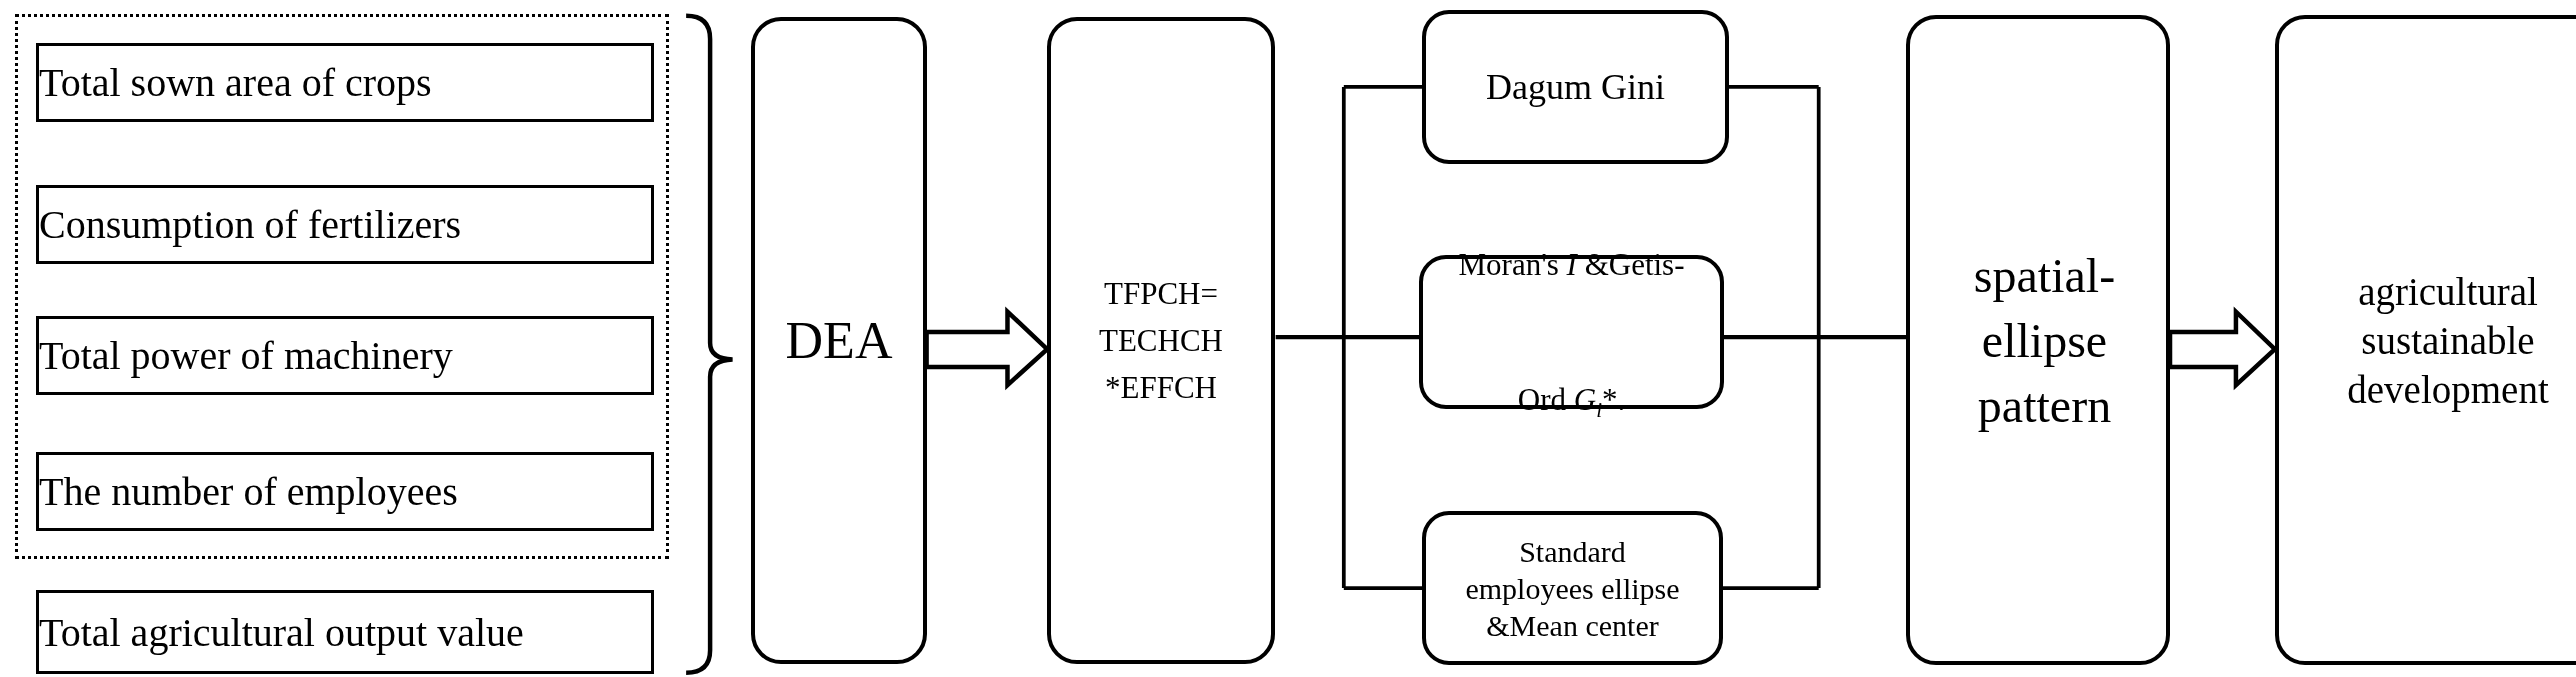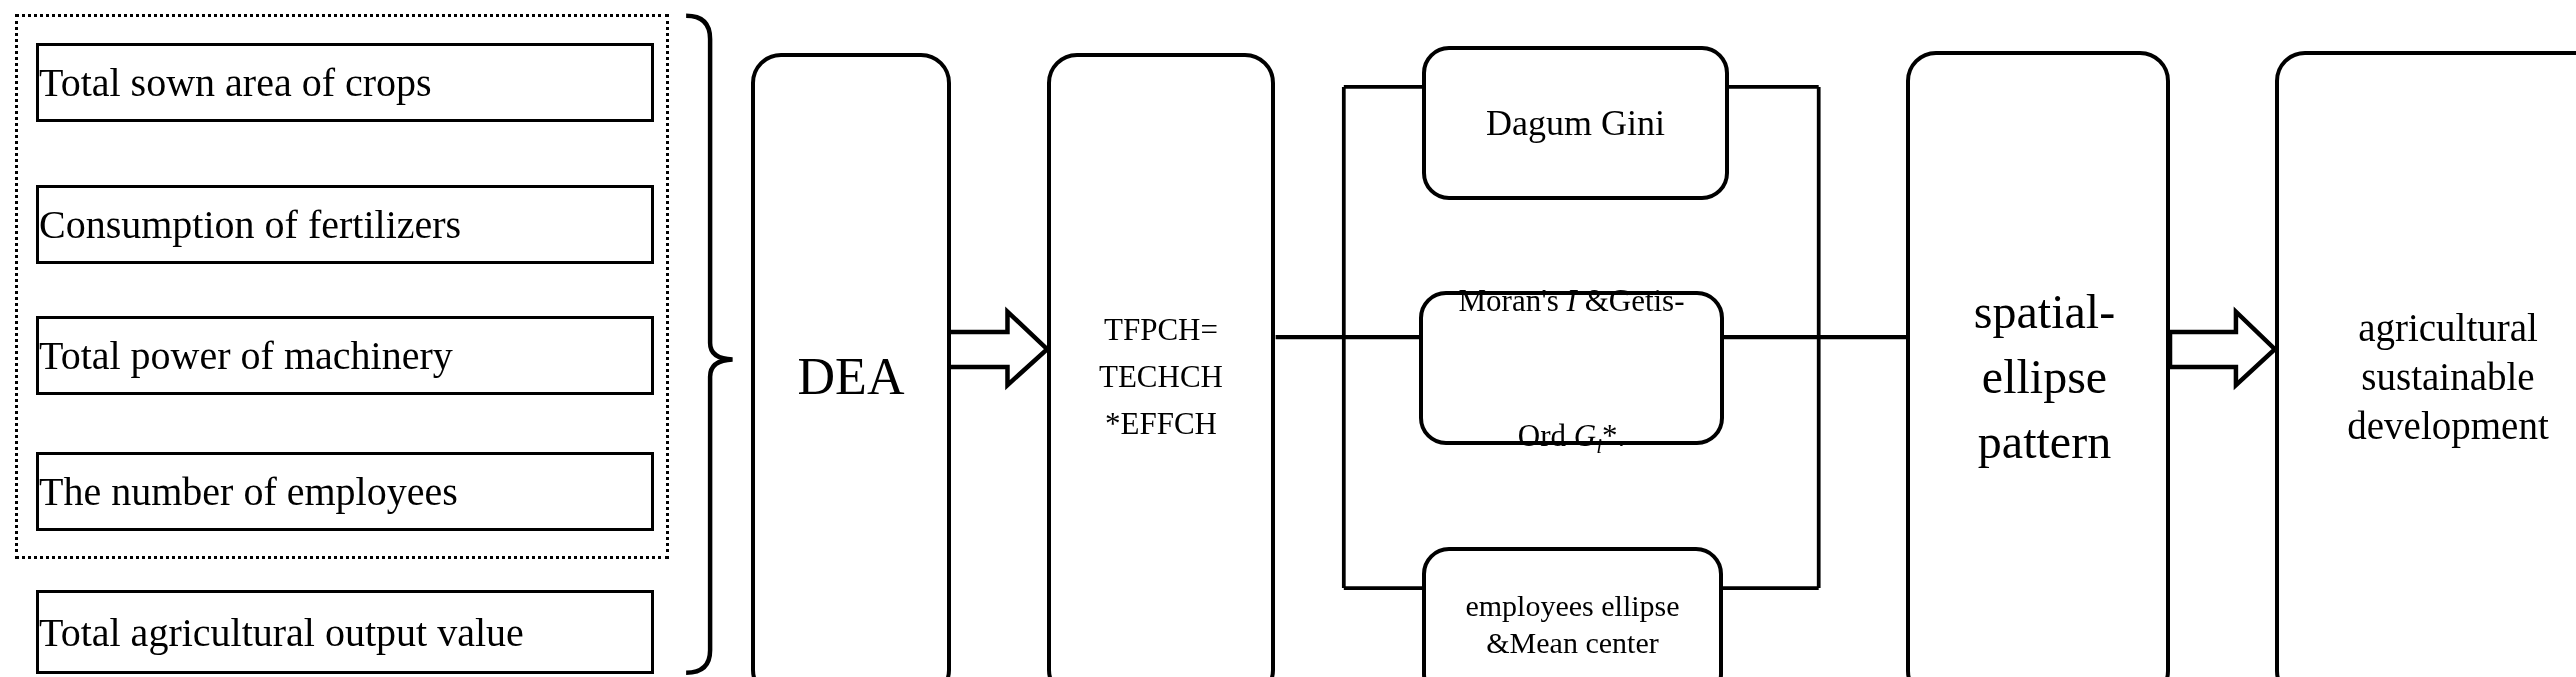--- a/index.html
+++ b/index.html
@@ -16,21 +16,20 @@
     position:absolute;
     box-sizing:border-box;
     background:#ffffff;
     border:4.5px solid #000;
     display:flex;
     flex-direction:column;
     align-items:center;
     justify-content:center;
     text-align:center;
     z-index:2;
-    margin-top:36px;
   }
   .rounded{border-radius:30px;}
   .rounded-sm{border-radius:27px;}
   .inputbox{
     position:absolute;
     box-sizing:border-box;
     left:36px;width:618px;height:79px;
     background:#ffffff;
     border:3.7px solid #000;
     display:flex;align-items:center;
@@ -95,21 +94,21 @@
     <span>Total power of machinery</span>
   </div>
   <div class="inputbox" style="top:452px;">
     <span>The number of employees</span>
   </div>
 
   <div class="inputbox" style="top:590px;height:84px;">
     <span>Total agricultural output value</span>
   </div>
 
-  <div class="node rounded" style="left:751px;top:16.5px;width:200px;height:647px;">
+  <div class="node rounded" style="left:751px;top:16.5px;width:176px;height:647px;">
     <span class="dea-label">DEA</span>
   </div>
 
   <div class="node rounded" style="left:1047px;top:16.5px;width:228px;height:647px;">
     <div class="tfpch-label">
       <span class="line">TFPCH=</span>
       <span class="line">TECHCH</span>
       <span class="line">*EFFCH</span>
     </div>
   </div>
@@ -120,20 +119,21 @@
 
   <div class="node rounded-sm" style="left:1419px;top:255px;width:305px;height:154px;">
     <div class="moran-label">
       <span class="line"><span>Moran's </span><i>I</i><span> &amp;Getis-</span></span>
       <span class="line"><span>Ord </span><i>G</i><i class="sub">i</i><span>*.</span></span>
     </div>
   </div>
 
   <div class="node rounded-sm" style="left:1422px;top:511px;width:301px;height:154px;">
     <div class="sde-label">
+      <span class="line">Standard</span>
       <span class="line">employees ellipse</span>
       <span class="line">&amp;Mean center</span>
     </div>
   </div>
 
   <div class="node rounded" style="left:1906px;top:15px;width:264px;height:650px;padding-left:13px;">
     <div class="spatial-label">
       <span class="line">spatial-</span>
       <span class="line">ellipse</span>
       <span class="line">pattern</span>

